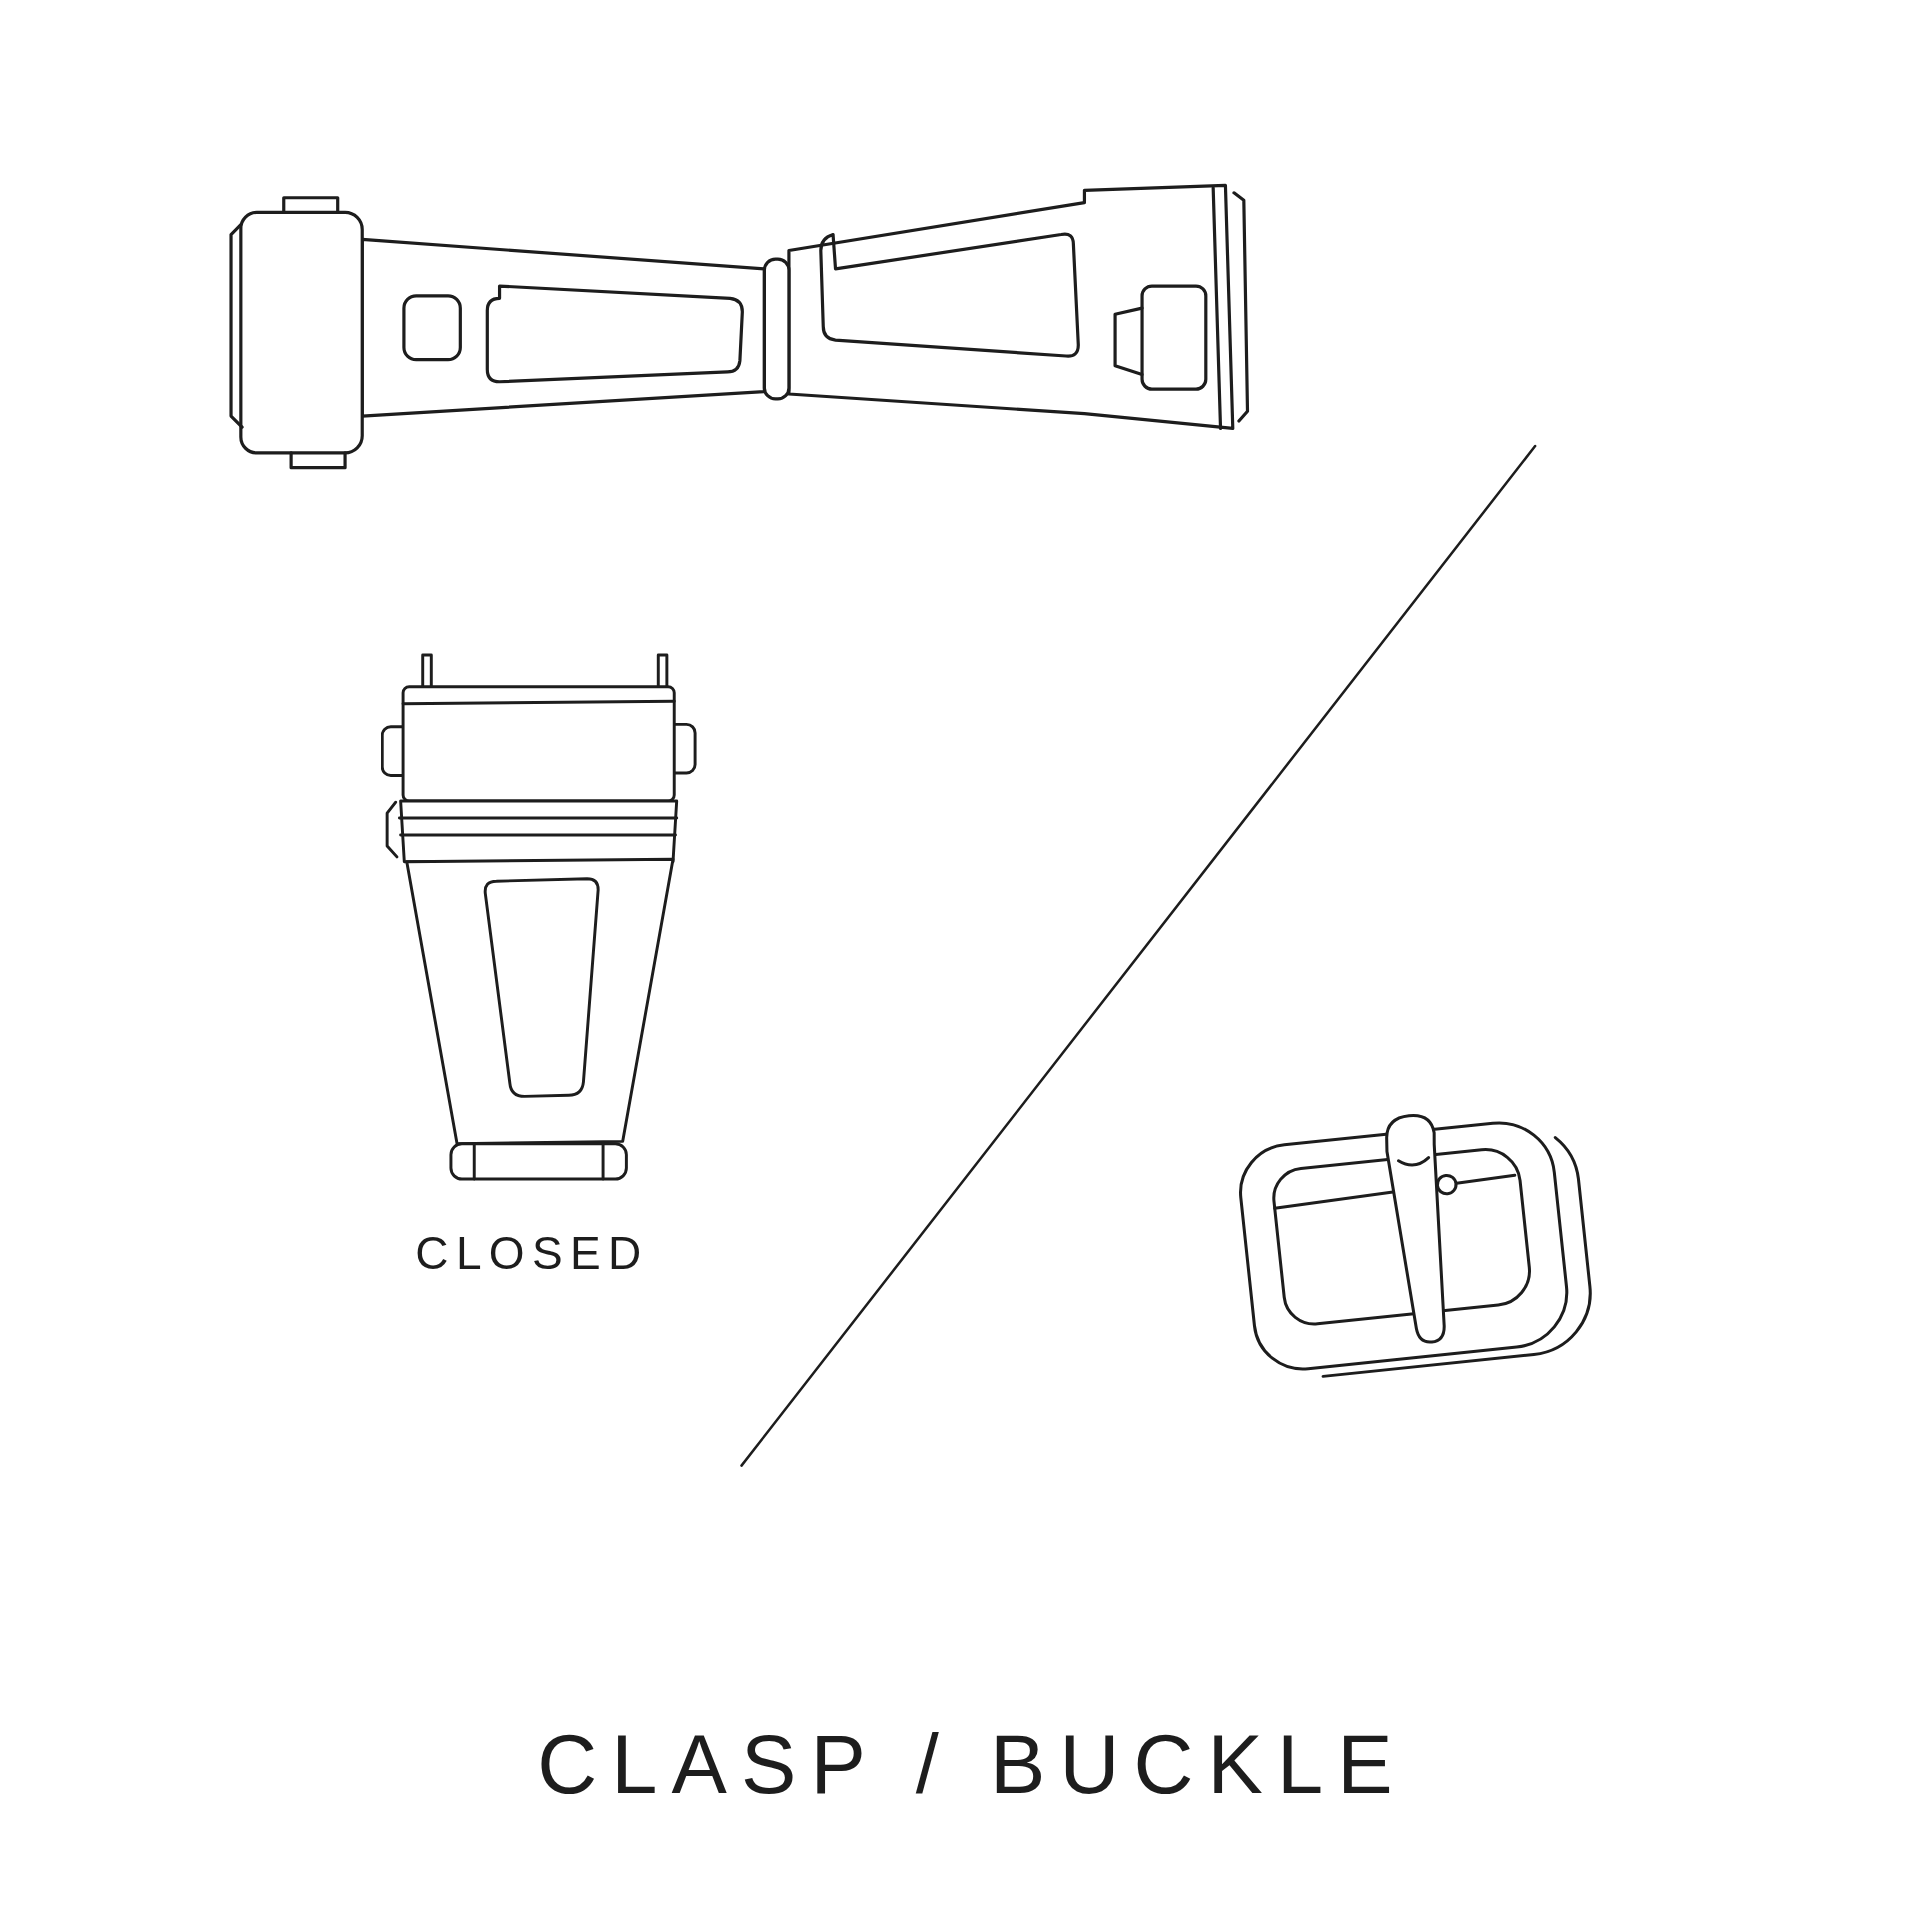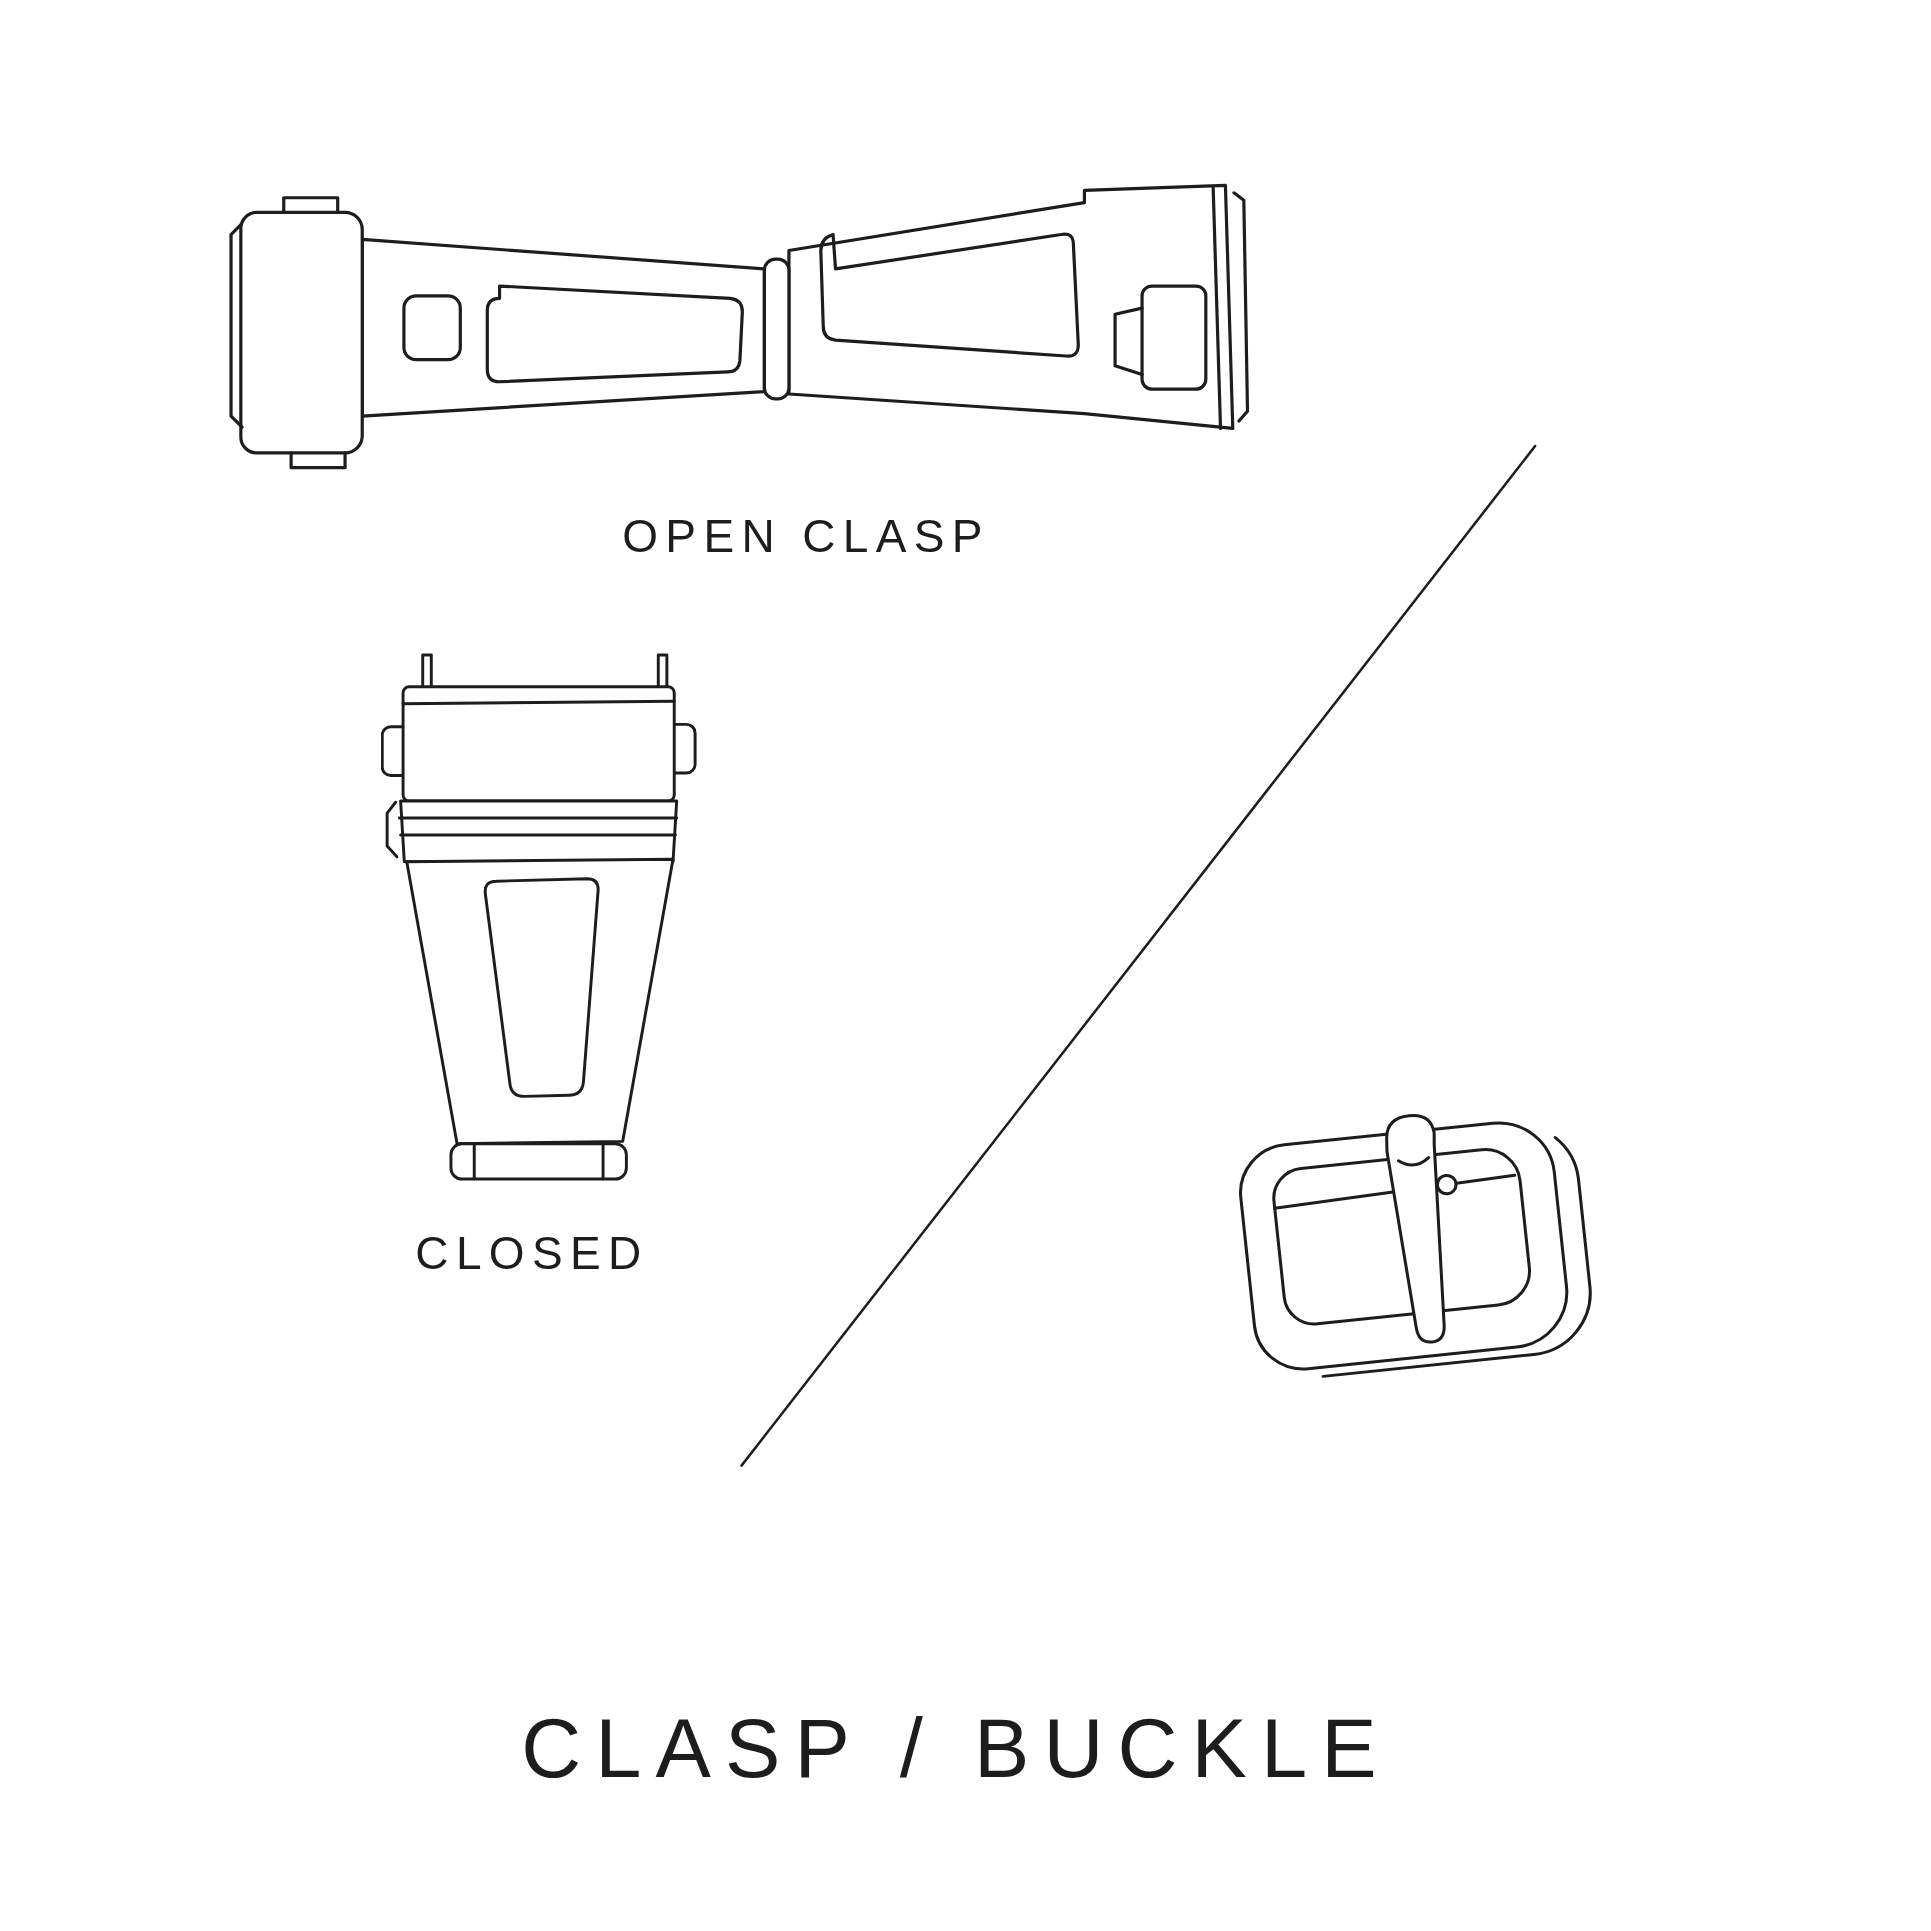--- a/index.html
+++ b/index.html
@@ -30,21 +30,21 @@
   }
   .page-title {
     position: absolute;
     transform: translateX(-50%);
     white-space: nowrap;
     color: var(--ink);
     font-size: 83px;
     font-weight: 500;
     letter-spacing: 0.17em;
     line-height: 1;
-    margin: 0;
+    margin: 16px;
   }
   .overlay {
     position: absolute;
     left: 0; top: 0;
     width: 1931px; height: 1931px;
     pointer-events: none;
   }
   
   .fig-open   { left: 220px;  top: 183px;  width: 1079px; height: 319px; }
   .fig-closed { left: 381px;  top: 649px;  width: 319px;  height: 541px; }
@@ -76,21 +76,20 @@
         <rect x="444" y="62" width="20" height="114" rx="9"></rect>
 
         <path d="M30,24 h72 a14,14 0 0 1 14,14 v168 a14,14 0 0 1 -14,14 h-72 a13,13 0 0 1 -13,-13 v-170 a13,13 0 0 1 13,-13 z"></path>
         <path fill="none" d="M17,34 l-8,8 v148 l9,9"></path>
         <path fill="none" d="M52,24 v-12 h44 v12"></path>
         <path fill="none" d="M58,220 v12 h44 v-12"></path>
       </g>
     </svg>
   </div>
 
-  <div class="caption small cap-open">OPEN CLASP</div>
 
   <div class="figure fig-closed">
     <svg viewBox="0 0 260 445" preserveAspectRatio="none">
       <g fill="#ffffff" stroke="currentColor" stroke-width="2.4" stroke-linejoin="round" stroke-linecap="round">
 
         <path fill="none" d="M34,32 v-27 h7 v26"></path>
         <path fill="none" d="M226,31 v-26 h7 v27"></path>
 
         <path d="M20,64 h-12 a7,7 0 0 0 -7,7 v26 a7,7 0 0 0 7,7 h12 z"></path>
         <path d="M237,62 h12 a7,7 0 0 1 7,7 v26 a7,7 0 0 1 -7,7 h-12 z"></path>

